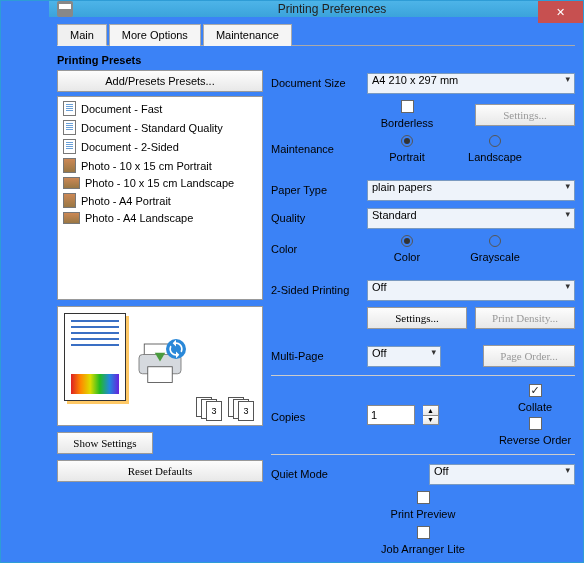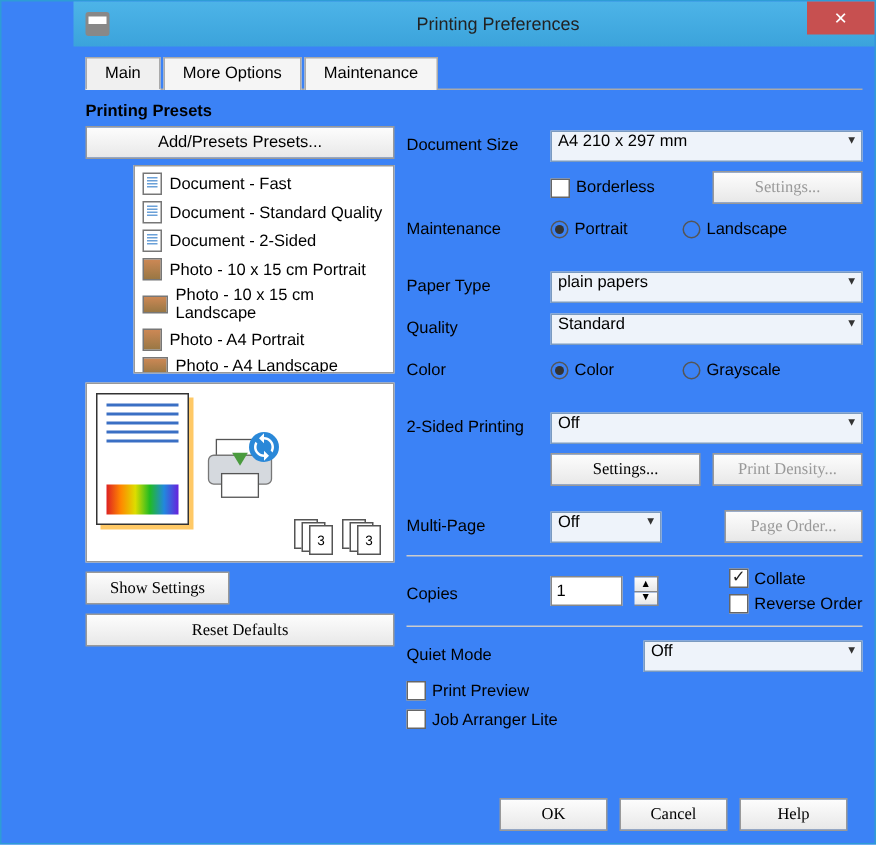--- a/index.html
+++ b/index.html
@@ -17,21 +17,21 @@
 .tab { padding: 4px 12px; border: 1px solid #aaa; border-bottom: none; background: #f5f5f5; margin-right: 2px; cursor: pointer; position: relative; top: 1px; }
 .tab.active { background: #f0f0f0; border-bottom: 1px solid #f0f0f0; font-weight: normal; }
 
 .body-area { flex: 1; display: flex; gap: 8px; }
 
 .left-col { width: 210px; display: flex; flex-direction: column; }
 .section-title { font-weight: bold; margin-bottom: 4px; }
 
 .preset-btn { height: 22px; border: 1px solid #999; background: linear-gradient(#fdfdfd,#e8e8e8); cursor: pointer; margin-bottom: 4px; display:flex;align-items:center;justify-content:center;}
 
-.preset-list { border: 1px solid #999; background: #fff; height: 139px; padding: 2px; overflow: hidden; margin-left: 32px; }
+.preset-list { border: 1px solid #999; background: #fff; height: 204px; padding: 2px; overflow: hidden; }
 .preset-item { display: flex; align-items: center; gap: 5px; padding: 2px 3px; cursor: pointer; }
 .doc-icon { width: 13px; height: 15px; border: 1px solid #777; background: #fff; position: relative; flex-shrink:0;}
 .doc-icon::before { content:''; position:absolute; top:2px; left:2px; right:2px; height:1px; background:#6aa0d8; box-shadow: 0 2px 0 #6aa0d8, 0 4px 0 #6aa0d8, 0 6px 0 #6aa0d8;}
 .doc-icon.two::after { content:''; position:absolute; top:-1px; left:-3px; width:13px;height:15px;border:1px solid #777;background:#fff;z-index:-1;}
 .photo-icon { width: 13px; height: 15px; border: 1px solid #777; background: linear-gradient(#c85, #974); flex-shrink:0;}
 .photo-icon.ls { width: 17px; height: 12px;}
 
 .preview-box { margin-top: 6px; border: 1px solid #999; background: #fff; height: 120px; position: relative; padding: 6px; display:flex; gap:6px;}
 .doc-preview { width: 62px; height: 88px; border: 1px solid #333; background: #fff; box-shadow: 3px 3px 0 #ffc966; padding:6px 6px 0 6px; position:relative;}
 .doc-preview .ln { height:2px; background:#3a6fc4; margin-bottom:4px;}
@@ -52,21 +52,21 @@
 .right-col { flex: 1; display: flex; flex-direction: column; gap: 6px; padding-top: 18px;}
 .form-row { display: flex; align-items: center; gap: 8px; min-height: 22px; }
 .form-label { width: 88px; }
 .sel { flex: 1; height: 21px; border: 1px solid #7a9ac0; background: #eef3fa; padding: 0 4px; display:flex; justify-content:space-between; cursor:pointer;}
 .sel.sm { flex: 0 0 74px; }
 .sel .arr { font-size:9px; color:#333;}
 .chk { width: 13px; height: 13px; border: 1px solid #666; background: #fff; display: inline-flex; align-items:center; justify-content:center; cursor:pointer; flex-shrink:0;}
 .chk.checked::after { content:'✓'; font-size:11px; color:#222; line-height:11px;}
 .radio { width: 12px; height: 12px; border: 1px solid #555; border-radius: 50%; display: inline-flex; align-items:center; justify-content:center; cursor:pointer; flex-shrink:0;}
 .radio.sel-r::after { content:''; width:6px; height:6px; border-radius:50%; background:#333;}
-.radio-lbl { display:flex; align-items:center; gap:4px; cursor:pointer; min-width: 80px;}
+.radio-lbl { display:flex; align-items:center; gap:4px; cursor:pointer; min-width: 80px; flex-direction: column;}
 .spacer-col { width: 88px; }
 .sep { height:1px; background:#ccc; margin: 2px 0;}
 .num-input { width:48px; height:20px; border:1px solid #888; background:#fff; padding:0 3px; display:flex; align-items:center;}
 .spinner { width:16px; height:20px; border:1px solid #888; border-left:none; display:flex; flex-direction:column;}
 .spinner div{flex:1; display:flex;align-items:center;justify-content:center; font-size:7px; background:linear-gradient(#fdfdfd,#e8e8e8); cursor:pointer;}
 .spinner div:first-child{border-bottom:1px solid #888;}
 .right-group { display:flex; flex-direction:column; gap:4px; margin-left:auto;}
 
 .footer { display: flex; justify-content: flex-end; gap: 8px; padding: 10px 10px 0 0; }
 .footer .btn { width: 72px; }

